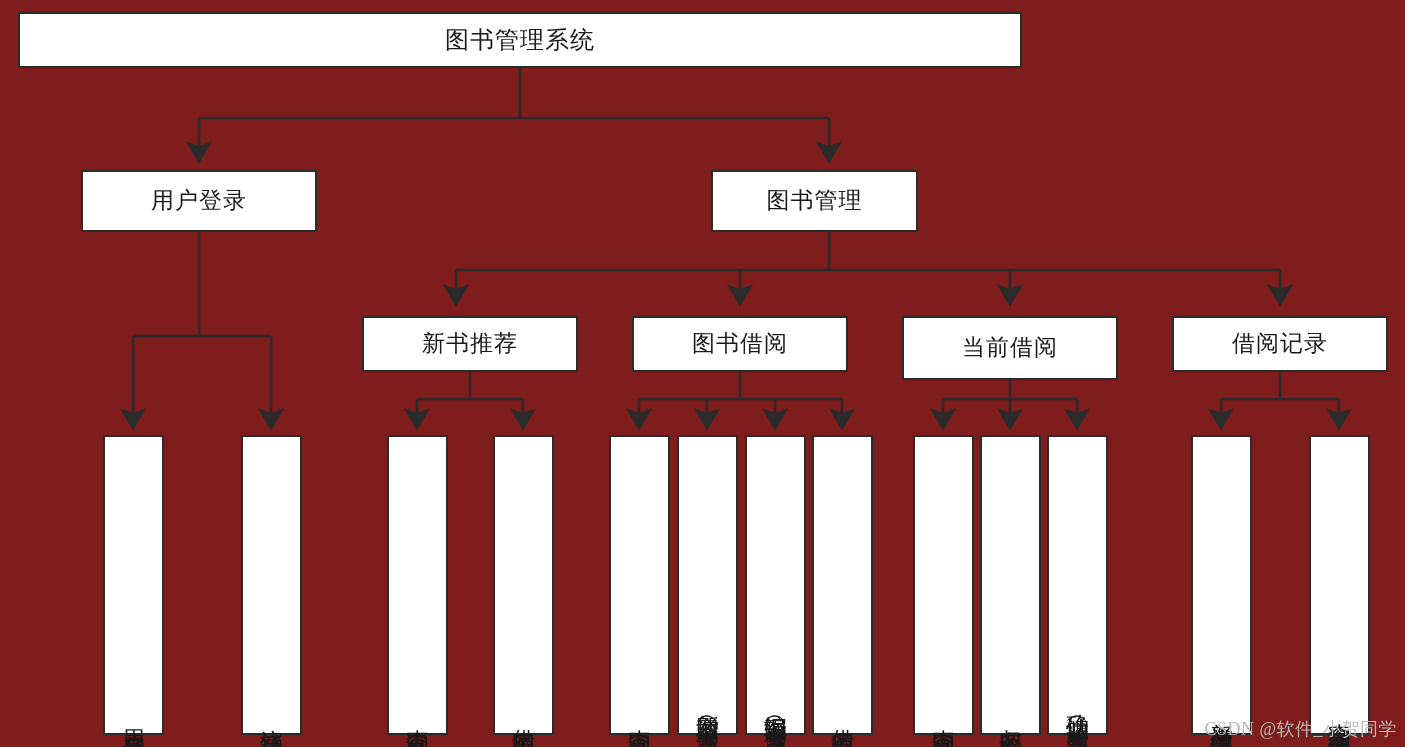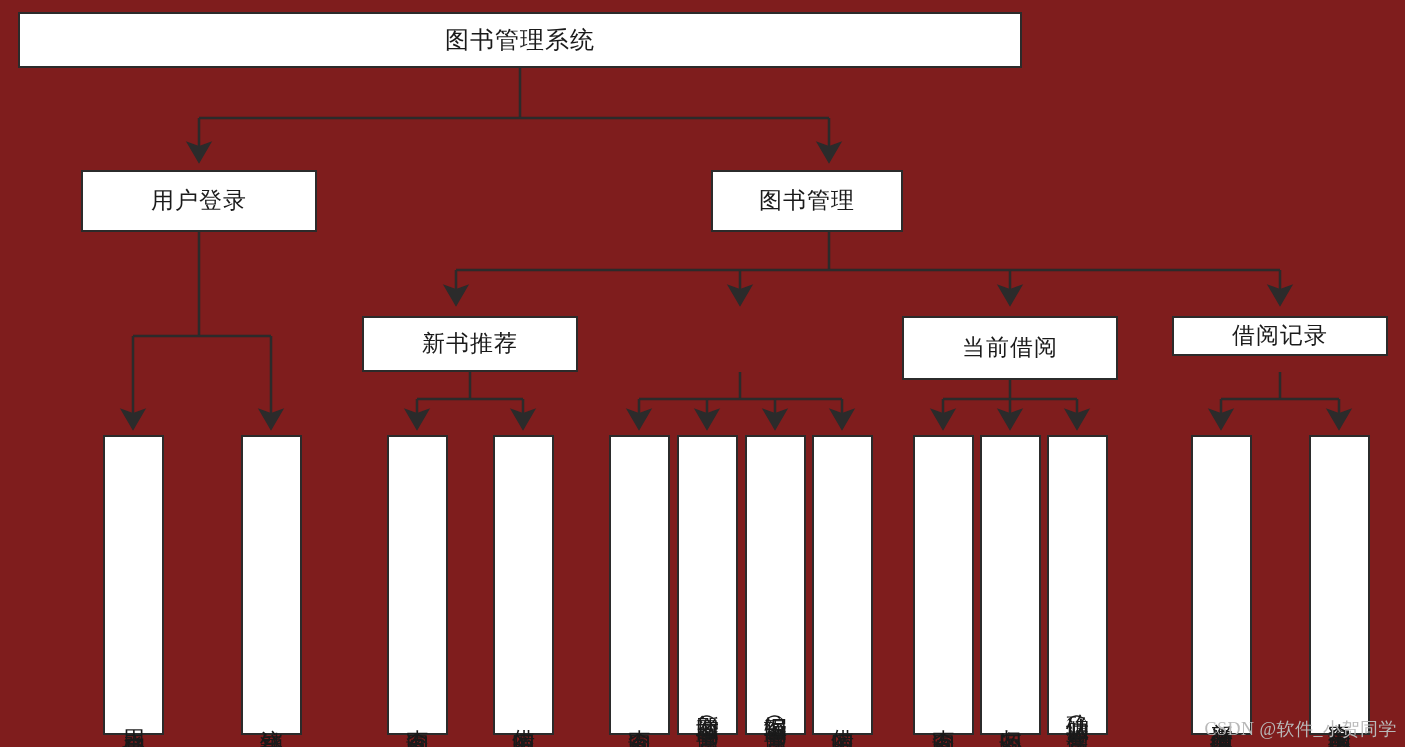--- a/index.html
+++ b/index.html
@@ -125,31 +125,34 @@
     </g>
   </svg>
 
   <div class="node-box horizontal root" style="left:18px; top:12px; width:1004px; height:56px;">
     <span>图书管理系统</span>
   </div>
 
   <div class="node-box horizontal" style="left:81px; top:170px; width:236px; height:62px;">
     <span>用户登录</span>
   </div>
-  <div class="node-box horizontal" style="left:711px; top:170px; width:192px; height:62px;">
+  <div class="node-box horizontal" style="left:711px; top:170px; width:207px; height:62px;">
     <span>图书管理</span>
   </div>
 
   <div class="node-box horizontal" style="left:362px; top:316px; width:216px; height:56px;align-items:center;">
     <span>新书推荐</span>
   </div>
+  <div class="node-box horizontal" style="left:632px; top:316px; width:216px; height:56px;">
+    <span>图书借阅</span>
+  </div>
   <div class="node-box horizontal" style="left:902px; top:316px; width:216px; height:64px;">
     <span>当前借阅</span>
   </div>
-  <div class="node-box horizontal" style="left:1172px; top:316px; width:216px; height:40px;">
+  <div class="node-box horizontal" style="left:1172px; top:316px; width:216px; height:56px;">
     <span>借阅记录</span>
   </div>
 
   <div class="node-box vertical" style="left:103px; top:435px; width:61px; height:300px;">
     <span class="vlabel">用户登录</span>
   </div>
   <div class="node-box vertical" style="left:241px; top:435px; width:61px; height:300px;">
     <span class="vlabel">注销登录</span>
   </div>
 

